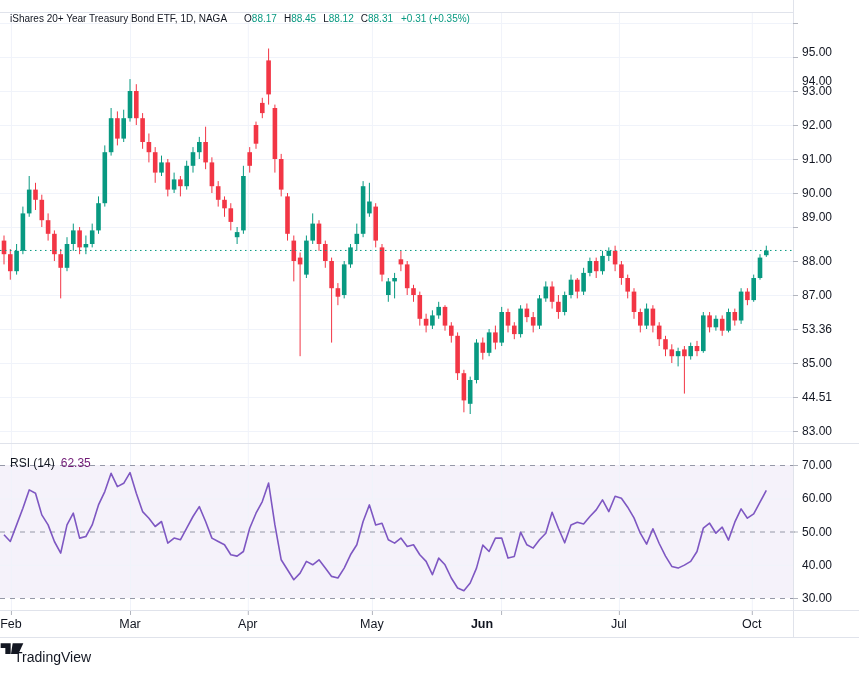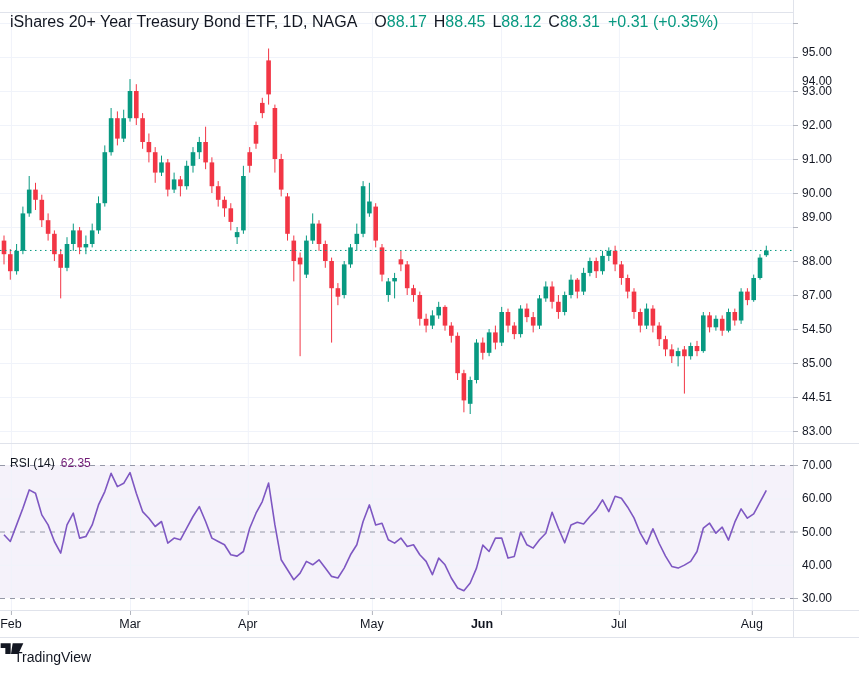--- a/index.html
+++ b/index.html
@@ -3,21 +3,21 @@
 <meta charset="utf-8">
 <style>
   html,body{margin:0;padding:0;background:#fff;}
   .root{
     position:relative;width:859px;height:675px;background:#ffffff;
     font-family:"Liberation Sans", sans-serif;overflow:hidden;
     -webkit-font-smoothing:antialiased;
   }
   svg{position:absolute;left:0;top:0;}
   .legend{
-    position:absolute;left:10px;top:13px;font-size:16px;color:#131722;
+    position:absolute;left:10px;top:13px;font-size:10px;color:#131722;
     white-space:nowrap;z-index:5;letter-spacing:0;
   }
   .legend .t{color:#131722;}
   .legend .ohlc{margin-left:10px;}
   .legend .k{color:#131722;margin-left:7px;}
   .legend .v{color:#089981;}
   .legend .chg{color:#089981;margin-left:8px;}
   .rsi-legend{
     position:absolute;left:10px;top:456px;font-size:12px;color:#131722;
     white-space:nowrap;z-index:5;background:transparent;
@@ -358,36 +358,36 @@
   <div id="labels">
       <div class="axis-label" style="top: 17px; margin-top: 29px;">95.00</div>
       <div class="axis-label" style="top: 51px; margin-top: 24px;">94.00</div>
       <div class="axis-label" style="top: 85px;">93.00</div>
       <div class="axis-label" style="top: 119px;">92.00</div>
       <div class="axis-label" style="top: 153px;">91.00</div>
       <div class="axis-label" style="top: 187px;">90.00</div>
       <div class="axis-label" style="top: 211px;">89.00</div>
       <div class="axis-label" style="top: 255px;">88.00</div>
       <div class="axis-label" style="top: 289px;">87.00</div>
-      <div class="axis-label" style="top: 323px;">54.50</div>
+      <div class="axis-label" style="top: 323px;">53.36</div>
       <div class="axis-label" style="top: 357px;">85.00</div>
       <div class="axis-label" style="top: 391px;">44.51</div>
       <div class="axis-label" style="top: 425px;">83.00</div>
       <div class="axis-label" style="top: 459px;">70.00</div>
       <div class="axis-label" style="top: 492.25px;">60.00</div>
       <div class="axis-label" style="top: 525.5px;">50.00</div>
       <div class="axis-label" style="top: 558.75px;">40.00</div>
       <div class="axis-label" style="top: 592px;">30.00</div>
       <div class="time-label" style="left: -9.07px;">Feb</div>
       <div class="time-label" style="left: 110px;">Mar</div>
       <div class="time-label" style="left: 227.81px;">Apr</div>
       <div class="time-label" style="left: 351.92px;">May</div>
       <div class="time-label" style="left: 462px; font-weight: bold;">Jun</div>
       <div class="time-label" style="left: 598.88px;">Jul</div>
-      <div class="time-label" style="left: 731.81px;">Aug</div>
+      <div class="time-label" style="left: 731.81px;">Oct</div>
     </div>
 
   <div class="price-axis-area"></div>
   <div class="time-axis-area"></div>
 
   <div class="bottom-bar">
     <div class="tv-logo">
       <svg width="24" height="20" viewBox="0 0 36 24">
         <polygon points="1,5 16,5 16,21 8,21 8,12 1,12" fill="#131722"></polygon>
         <polygon points="19,5 35,5 27.5,21 16.5,21" fill="#131722"></polygon>

